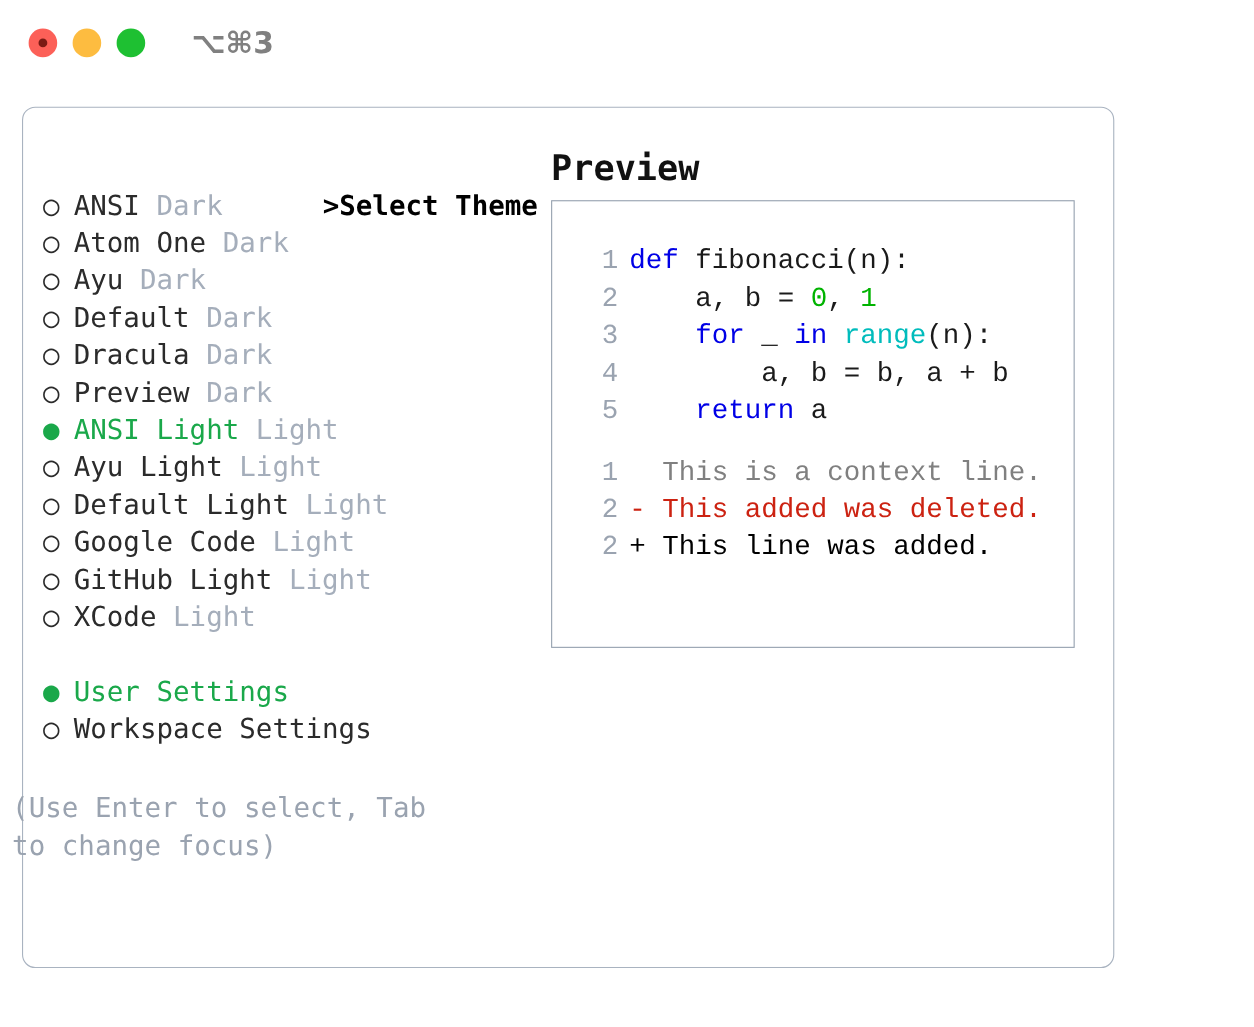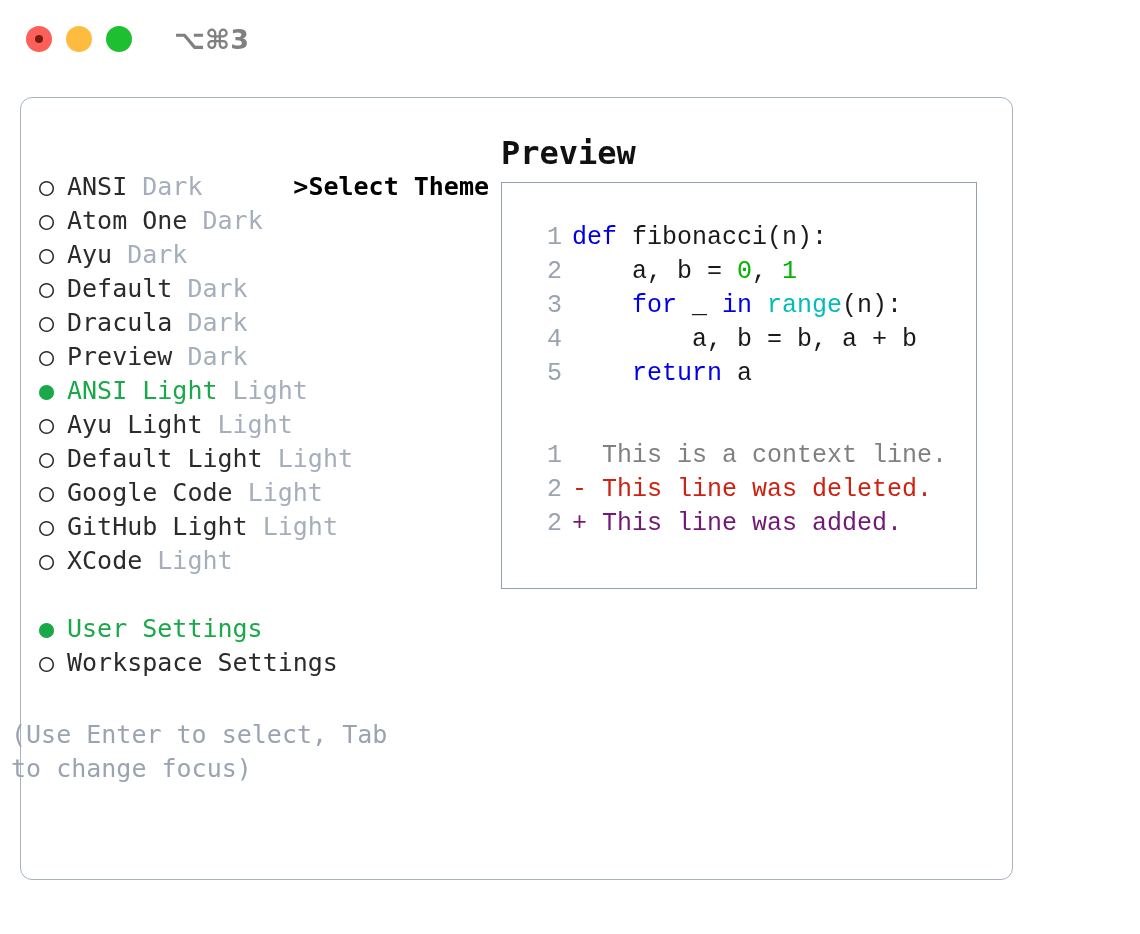--- a/index.html
+++ b/index.html
@@ -165,24 +165,24 @@
     width: 30px;
     text-align: right;
     color: #9aa3b0;
     margin-right: 10px;
   }
   .tok-kw   { color: #0000e6; }
   .tok-fn   { color: #00bcbc; }
   .tok-num  { color: #00b300; }
   .tok-txt  { color: #1a1a1a; }
 
-  #diff-block { margin-top: 48px; }
+  #diff-block { margin-top: 22px; }
   .diff-ctx { color: #808080; }
   .diff-del { color: #cc2211; }
-  .diff-add { color: #701a75; text-align: right; }
+  .diff-add { color: #000000; text-align: right; }
 </style>
 </head>
 <body>
 
 <div id="window">
 
   <div id="titlebar">
     <span class="dot dot-close"></span>
     <span class="dot dot-min"></span>
     <span class="dot dot-max"></span>
@@ -228,20 +228,20 @@
       <div id="preview-box">
         <div id="code-block">
             <div class="code-line"><span class="ln">1</span><span class="tok-kw">def</span><span class="tok-txt"> fibonacci(n):</span></div>
             <div class="code-line"><span class="ln">2</span><span class="tok-txt">    a, b = </span><span class="tok-num">0</span><span class="tok-txt">, </span><span class="tok-num">1</span></div>
             <div class="code-line"><span class="ln">3</span><span class="tok-txt">    </span><span class="tok-kw">for</span><span class="tok-txt"> _ </span><span class="tok-kw">in</span><span class="tok-txt"> </span><span class="tok-fn">range</span><span class="tok-txt">(n):</span></div>
             <div class="code-line"><span class="ln">4</span><span class="tok-txt">        a, b = b, a + b</span></div>
             <div class="code-line"><span class="ln">5</span><span class="tok-txt">    </span><span class="tok-kw">return</span><span class="tok-txt"> a</span></div>
           </div>
         <div id="diff-block">
             <div class="diff-line"><span class="ln">1</span><span class="diff-ctx">  This is a context line.</span></div>
-            <div class="diff-line"><span class="ln">2</span><span class="diff-del">- This line was deleted.</span></div>
+            <div class="diff-line"><span class="ln">2</span><span class="diff-del">- This added was deleted.</span></div>
             <div class="diff-line"><span class="ln">2</span><span class="diff-add">+ This line was added.</span></div>
           </div>
       </div>
     </div>
 
   </div>
 </div>
 
 </body></html>

